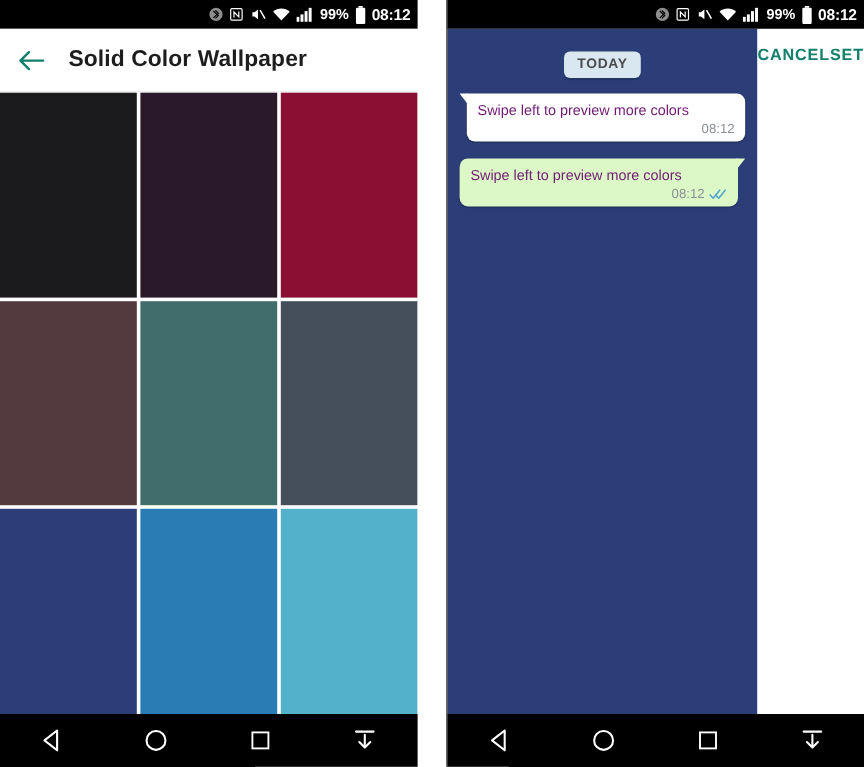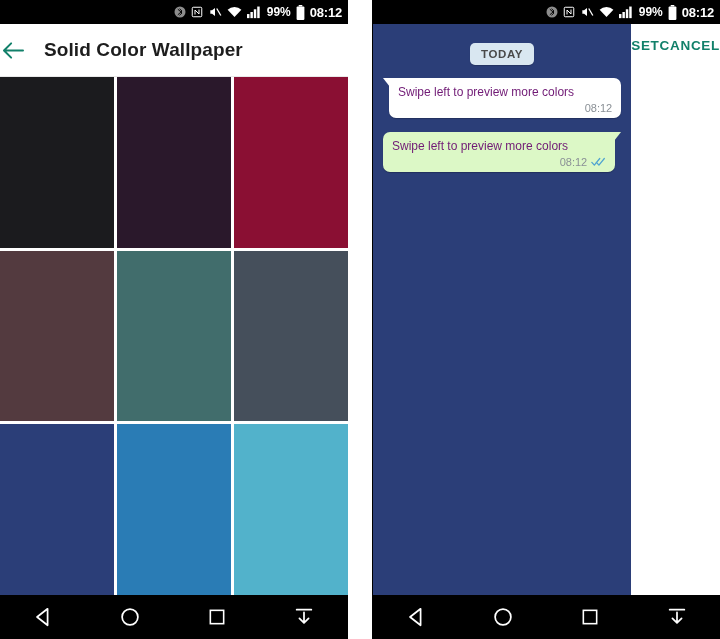--- a/index.html
+++ b/index.html
@@ -20,21 +20,21 @@
     padding-right:6px; gap:5px;
   }
   .statusbar .sicon { display:flex; align-items:center; justify-content:center; }
   .statusbar svg { display:block; }
   .st-text { color:#ffffff; font-size:13px; font-weight:700; letter-spacing:-0.2px; line-height:1; }
   .st-pct { color:#ffffff; font-size:12px; font-weight:700; line-height:1; }
 
   
   .appbar {
     height:53px; flex:0 0 53px; background:#fff;
-    display:flex; align-items:center; padding-left:0; gap:18px;
+    display:flex; align-items:center; padding-left:13px; gap:18px;
     border-bottom:1px solid #e9e9e9;
   }
   .backbtn { width:26px; height:26px; display:flex; align-items:center; justify-content:center; cursor:pointer; }
   .apptitle { font-size:19px; color:#1d1d1d; font-weight:600; letter-spacing:0.1px; }
 
   
   .grid {
     flex:1 1 auto; display:grid;
     grid-template-columns:repeat(3,1fr);
     grid-template-rows:repeat(3,1fr);
@@ -239,22 +239,22 @@
               <svg width="15" height="10" viewBox="0 0 18 11">
                   <path d="M1 6l3 3.3L10.5 1.3" fill="none" stroke="#4fa3d1" stroke-width="1.5" stroke-linecap="round" stroke-linejoin="round"></path>
                   <path d="M6.5 6l3 3.3L16 1.3" fill="none" stroke="#4fa3d1" stroke-width="1.5" stroke-linecap="round" stroke-linejoin="round"></path>
                 </svg>
             </span>
           </div>
         </div>
       </div>
 
       <div class="actions">
+        <span class="act" style="color: rgb(18, 128, 106);">CANCEL</span>
         <span class="act" style="color: rgb(18, 128, 106);">SET</span>
-        <span class="act" style="color: rgb(18, 128, 106);">CANCEL</span>
       </div>
     </div>
 
     <div class="navbar">
       <span class="navbtn">
         <svg width="22" height="22" viewBox="0 0 24 24">
             <path d="M17 3L5.5 12 17 21z" fill="none" stroke="#fff" stroke-width="1.9" stroke-linejoin="round"></path>
           </svg>
       </span>
       <span class="navbtn">

